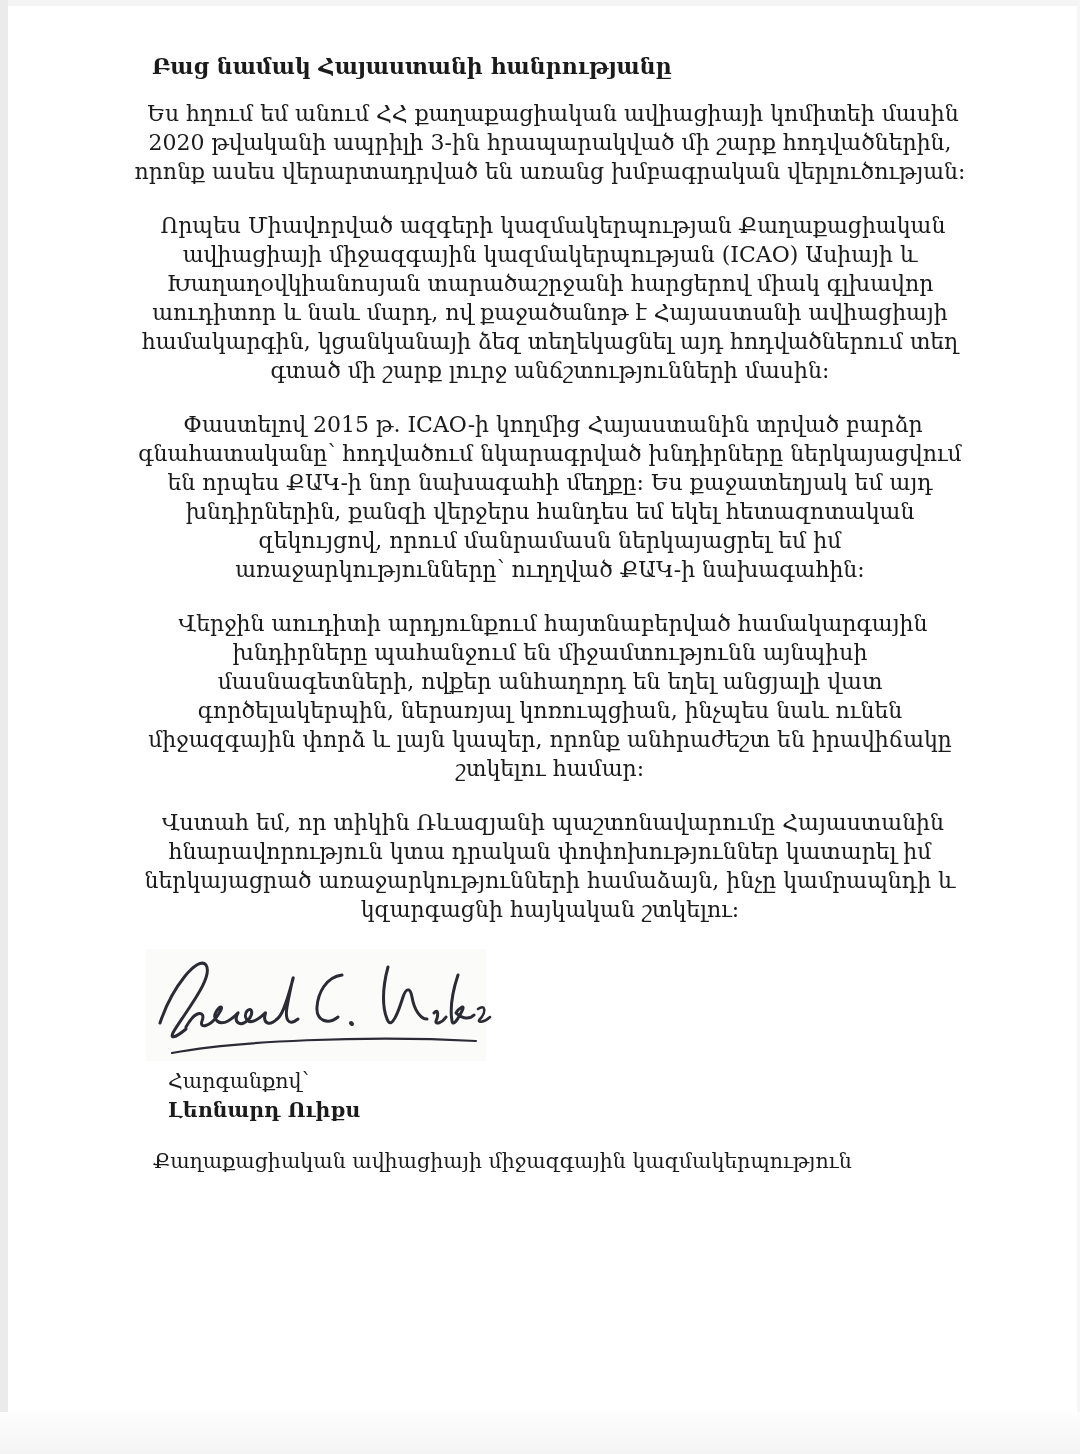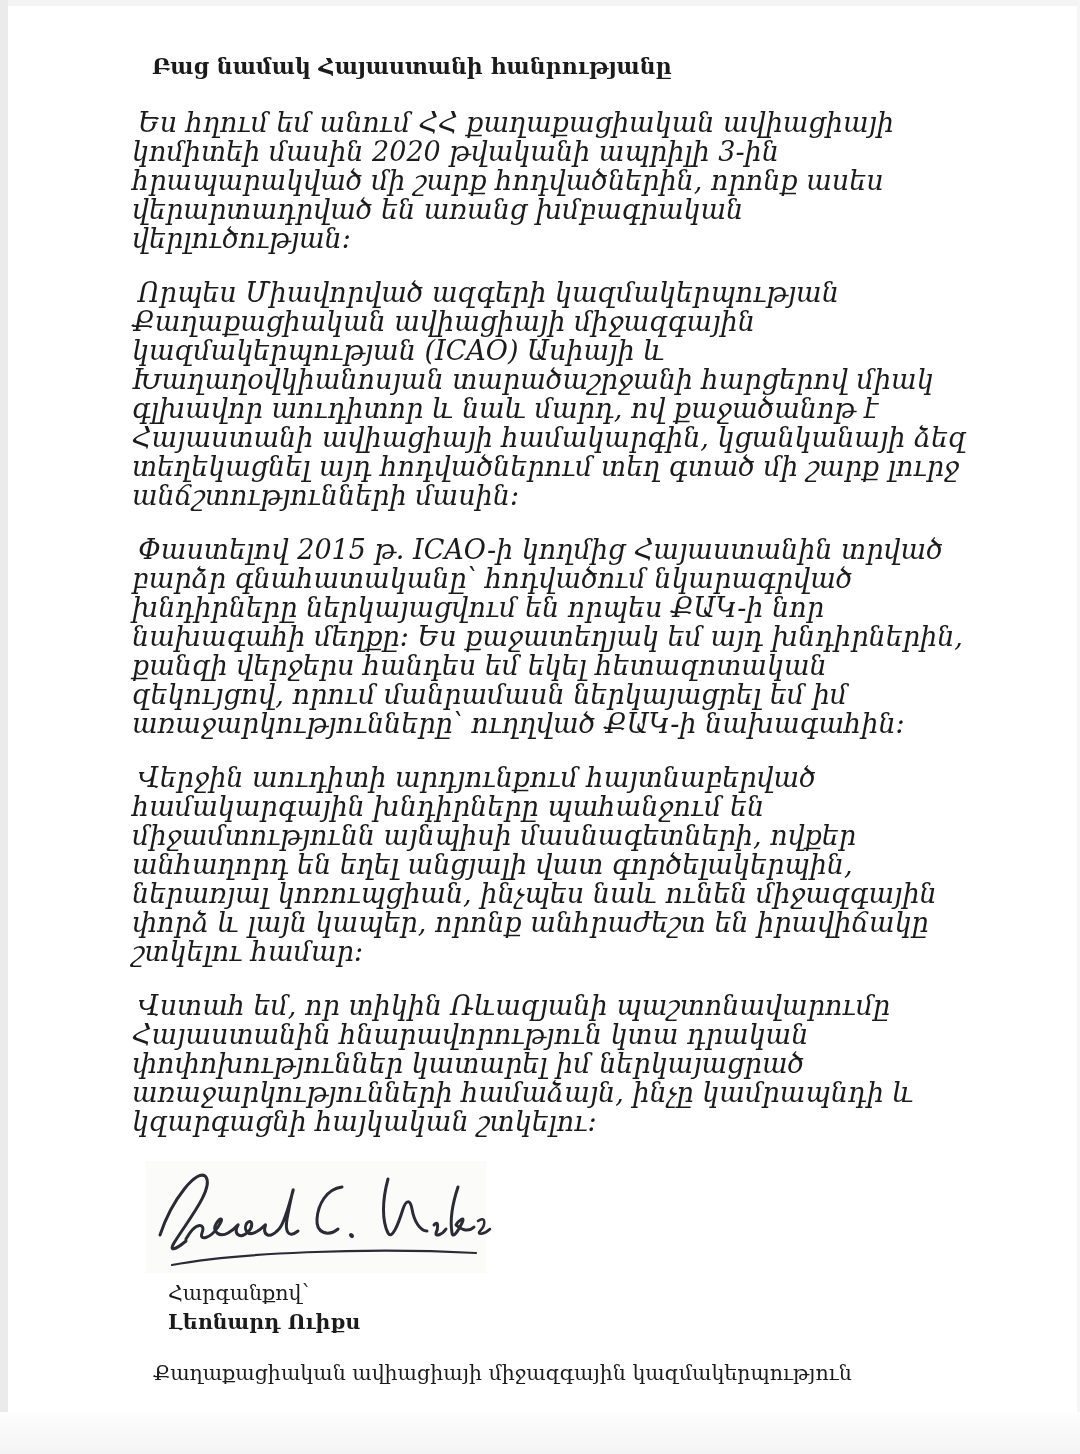--- a/index.html
+++ b/index.html
@@ -26,29 +26,28 @@
     position: absolute;
     left: 0; top: 0;
     width: 1080px;
     box-sizing: border-box;
     padding: 52px 112px 0 132px;
   }
   .doc-title {
     font-size: 22px;
     line-height: 29px;
     font-weight: bold;
-    margin: 0 0 27px 20px;
+    margin: 0 0 18px 20px;
   }
   .para {
-    font-size: 27px;
+    font-size: 22px;
     line-height: 29px;
     margin: 0 0 25px 0;
     text-indent: 6px;
-    text-align: left;
-    font-style: italic;
+    text-align: center;
   }
   .signature-block {
     margin: 4px 0 2px 14px;
     width: 360px;
     height: 112px;
     position: relative;
   }
   .signature-paper {
     position: absolute;
     left: 0; top: 0;

